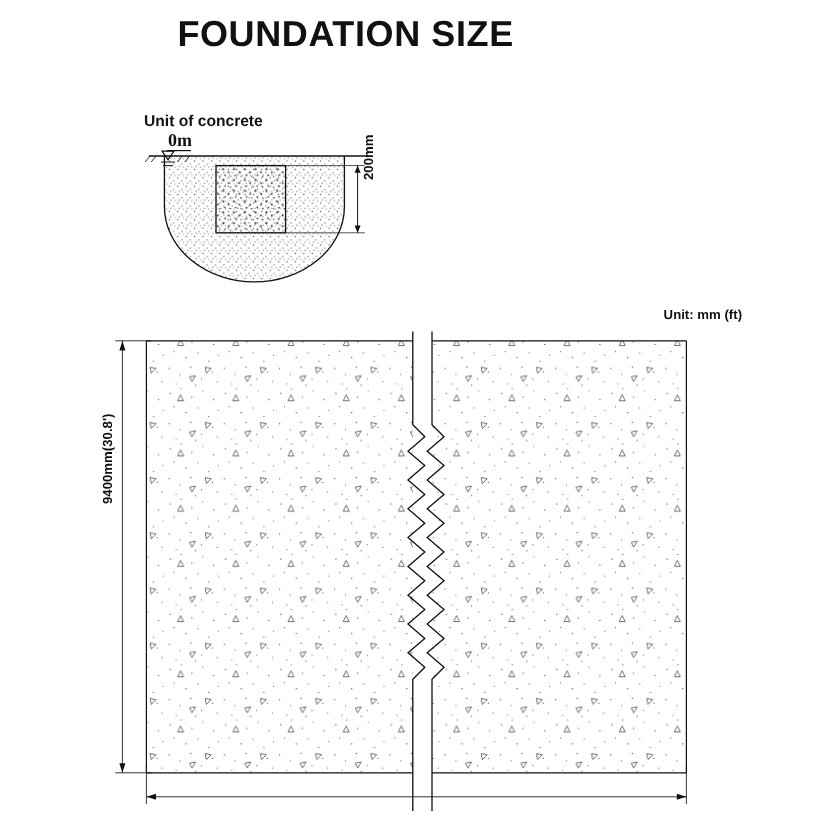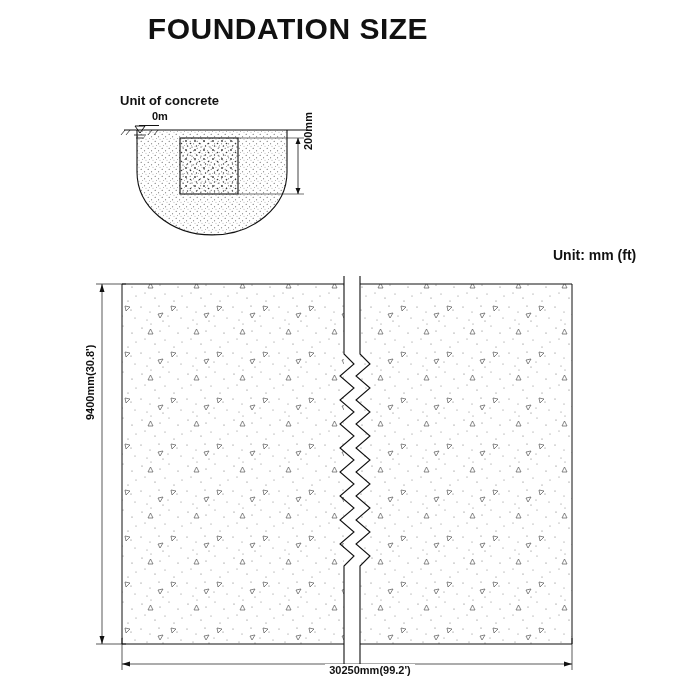--- a/index.html
+++ b/index.html
@@ -55,24 +55,25 @@
   .detail-wrap {
     position: absolute;
     left: 112px;
     top: 112px;
     width: 230px;
     height: 130px;
   }
 
   .zero-label {
     position: absolute;
-    left: 40px;
+    left: 28px;
     top: -2px;
-    font-size: 11px;
-    font-weight: bold;
+    font-size: 15px;
+    font-weight: bold;
+    font-family: Liberation Serif, serif;
   }
   .zero-underline {
     position: absolute;
     left: 27px;
     top: 13px;
     width: 20px;
     height: 0;
     border-top: 1px solid #111;
   }
 
@@ -84,22 +85,22 @@
     font-weight: bold;
     transform: rotate(-90deg);
     transform-origin: left top;
     white-space: nowrap;
   }
 
   
   .unit-note {
     position: absolute;
     left: 553px;
-    top: 247px;
-    font-size: 14px;
+    top: 257px;
+    font-size: 11px;
     font-weight: bold;
   }
 
   
   .plan-wrap {
     position: absolute;
     left: 92px;
     top: 276px;
     width: 510px;
     height: 400px;
@@ -262,17 +263,14 @@
       </g>
 
       <polygon points="10,8 7.5,16 12.5,16" fill="#111"></polygon>
       <polygon points="10,368 7.5,360 12.5,360" fill="#111"></polygon>
       <polygon points="30,388 38,385.5 38,390.5" fill="#111"></polygon>
       <polygon points="480,388 472,385.5 472,390.5" fill="#111"></polygon>
     </svg>
   </div>
 
   <div class="v-dim-label">9400mm(30.8')</div>
-  <div class="h-dim-label">
-    <span>30250mm(99.2')</span>
-  </div>
 
 </div>
 
 </body></html>

